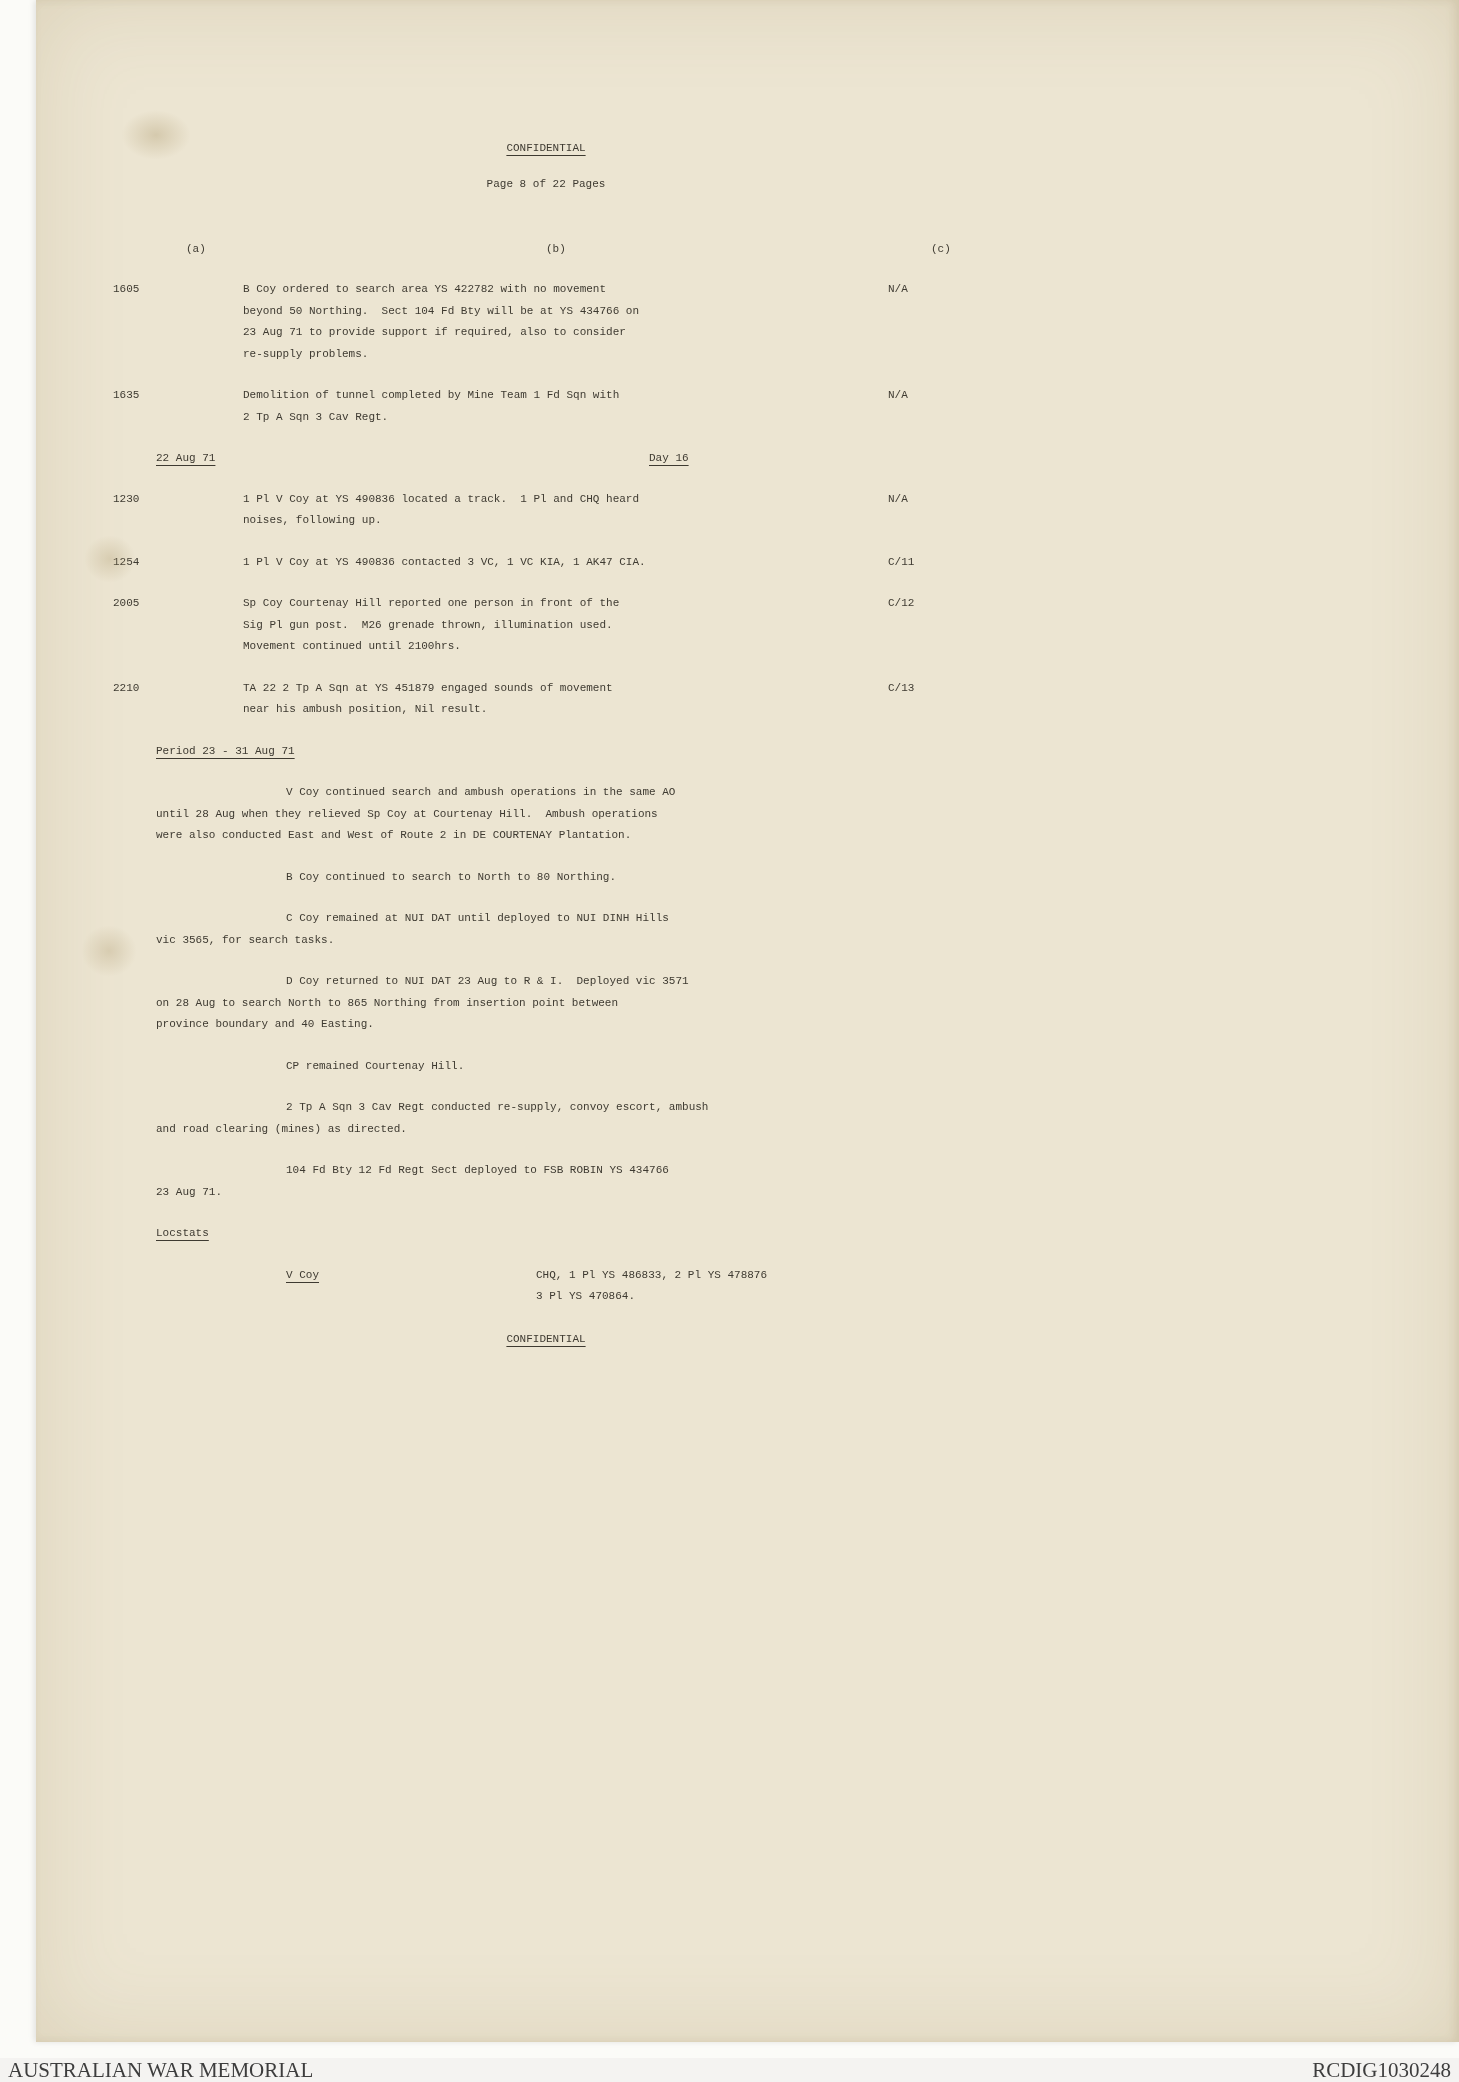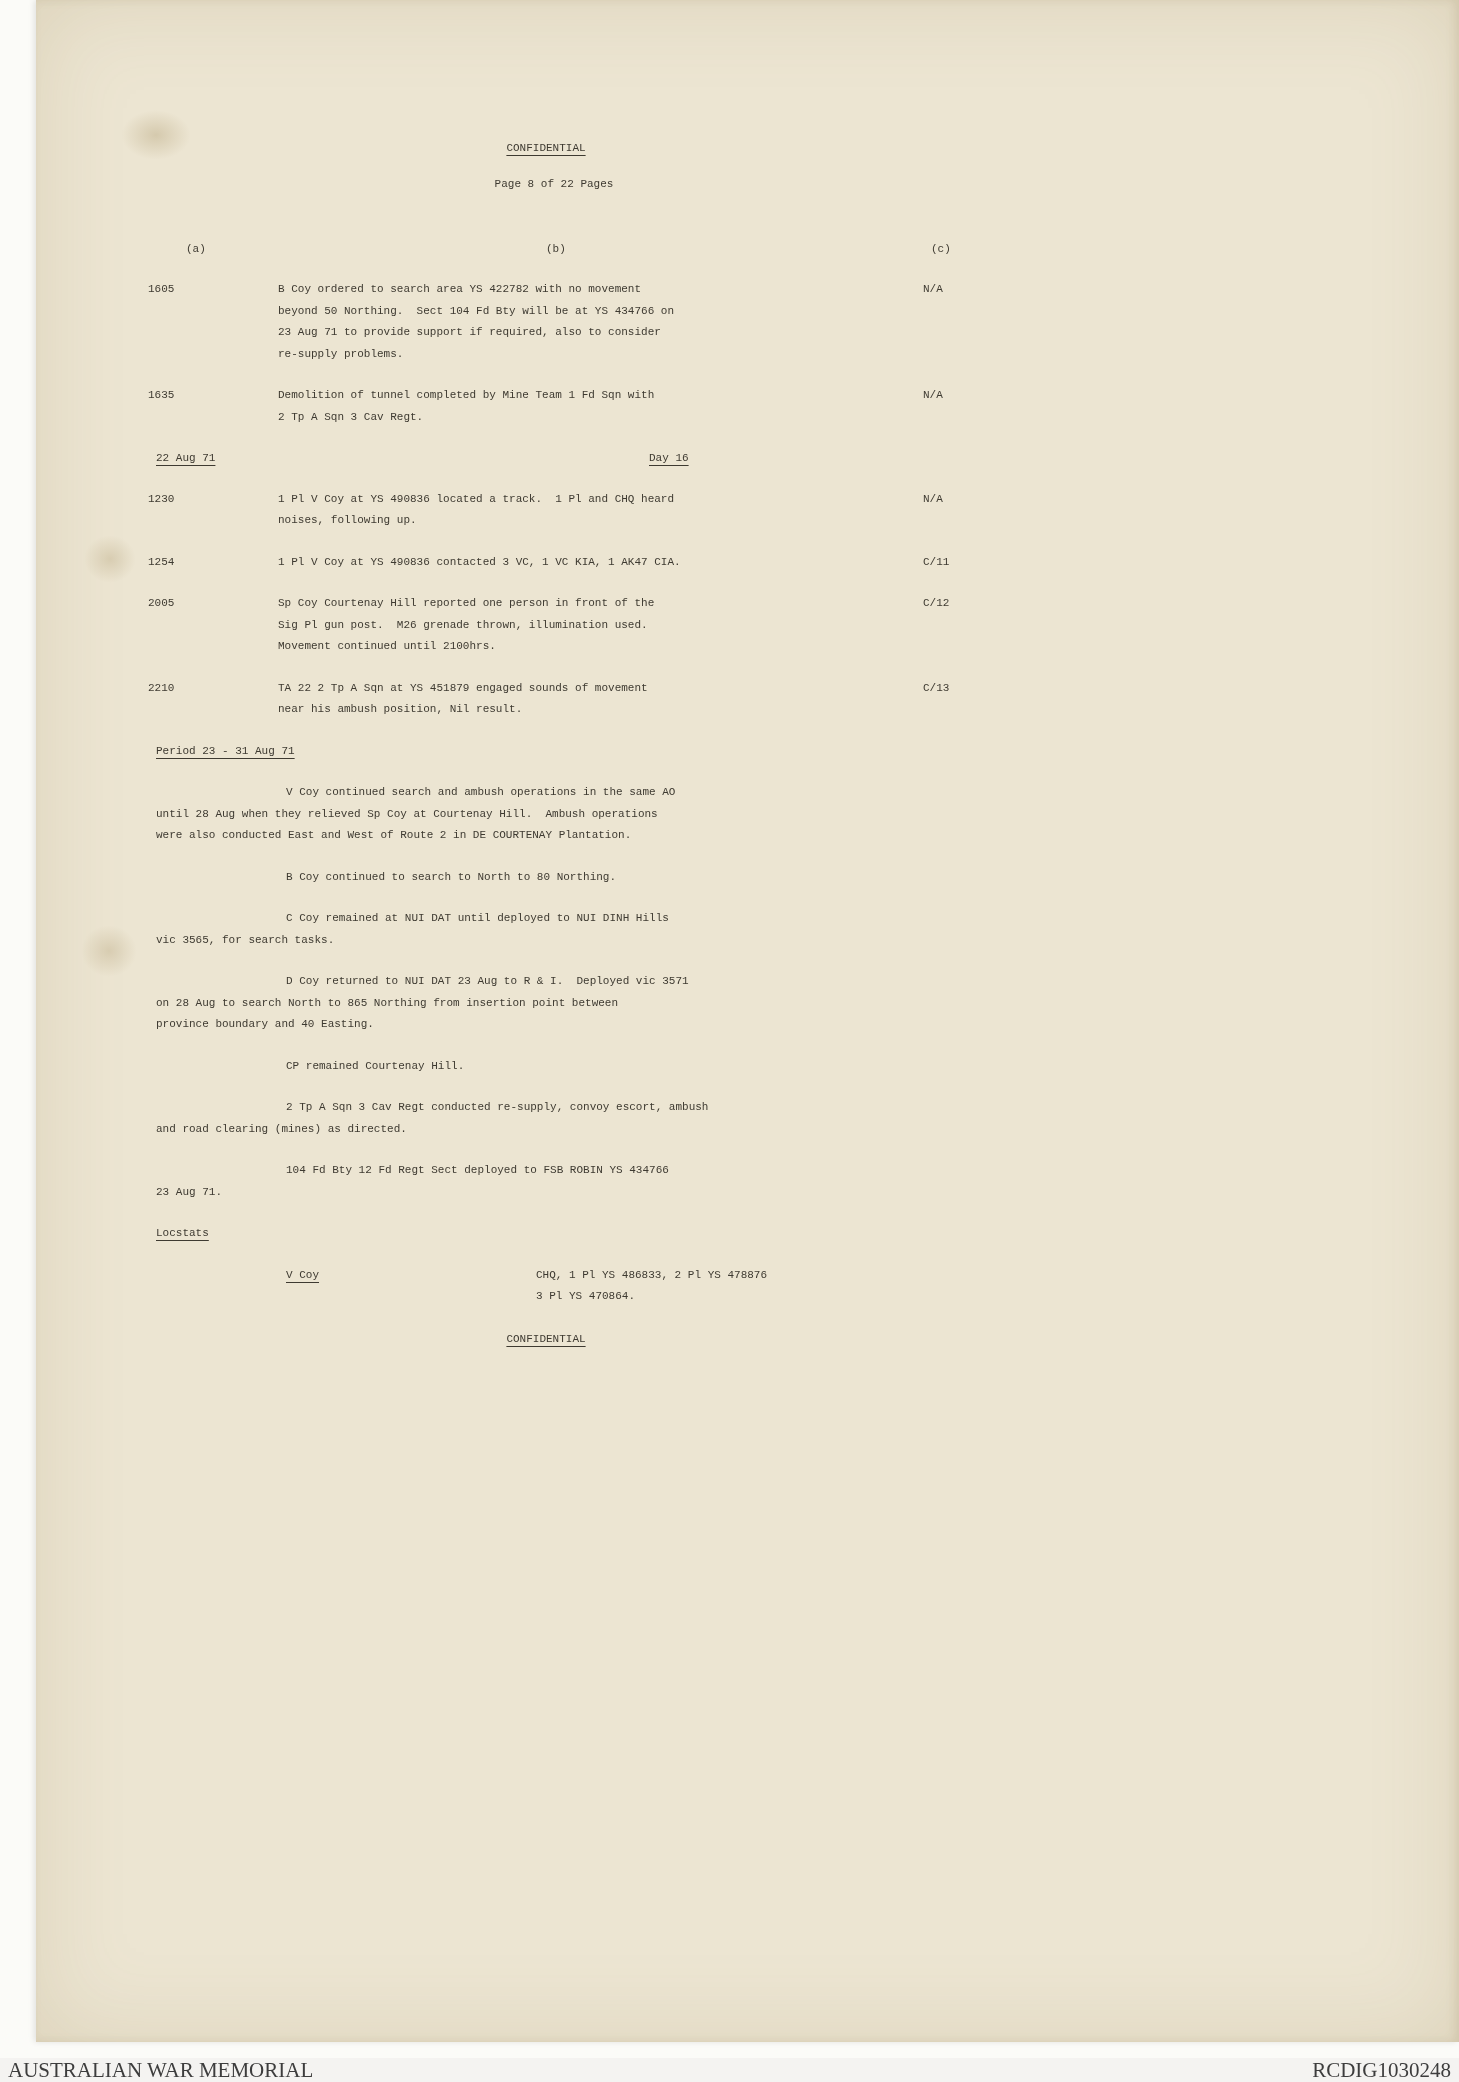--- a/index.html
+++ b/index.html
@@ -17,29 +17,29 @@
   .stain { position:absolute; border-radius:50%; pointer-events:none; }
   .stain1 { left:85px; top:110px; width:70px; height:50px;
     background:radial-gradient(ellipse at center, rgba(170,150,105,0.35), rgba(170,150,105,0) 70%); }
   .stain2 { left:48px; top:535px; width:52px; height:48px;
     background:radial-gradient(ellipse at center, rgba(170,150,105,0.30), rgba(170,150,105,0) 70%); }
   .stain3 { left:45px; top:925px; width:56px; height:52px;
     background:radial-gradient(ellipse at center, rgba(170,150,105,0.30), rgba(170,150,105,0) 70%); }
   .center-line { width:1020px; text-align:center; }
   .ul { text-decoration:underline; text-underline-offset:4px; }
   .classification-top { margin-top:138px; }
-  .page-info { margin-top:14px;margin-left:8px; }
+  .page-info { margin-top:14px; }
   .col-headers { position:relative; height:22px; margin-top:44px; }
   .col-a { position:absolute; left:150px; }
   .col-b { position:absolute; left:510px; }
   .col-c { position:absolute; left:895px; }
   .log-table { margin-top:18px; }
   .entry {
     display:grid; grid-template-columns:130px 645px 1fr;
-    padding-left:112px; margin-bottom:20px; align-items:start;
+    padding-left:77px; margin-bottom:20px; align-items:start;
   }
   .entry-text { white-space:pre-wrap; }
   .heading { position:relative; margin-left:120px; margin-bottom:19px; }
   .day-label { position:absolute; left:493px; top:0; }
   .para {
     margin:0 0 20px 120px; width:815px;
     white-space:pre-wrap; text-indent:130px;
   }
   .period-heading { margin-left:120px; margin-bottom:20px; }
   .locstats-heading { margin-left:120px; margin-bottom:20px; }

